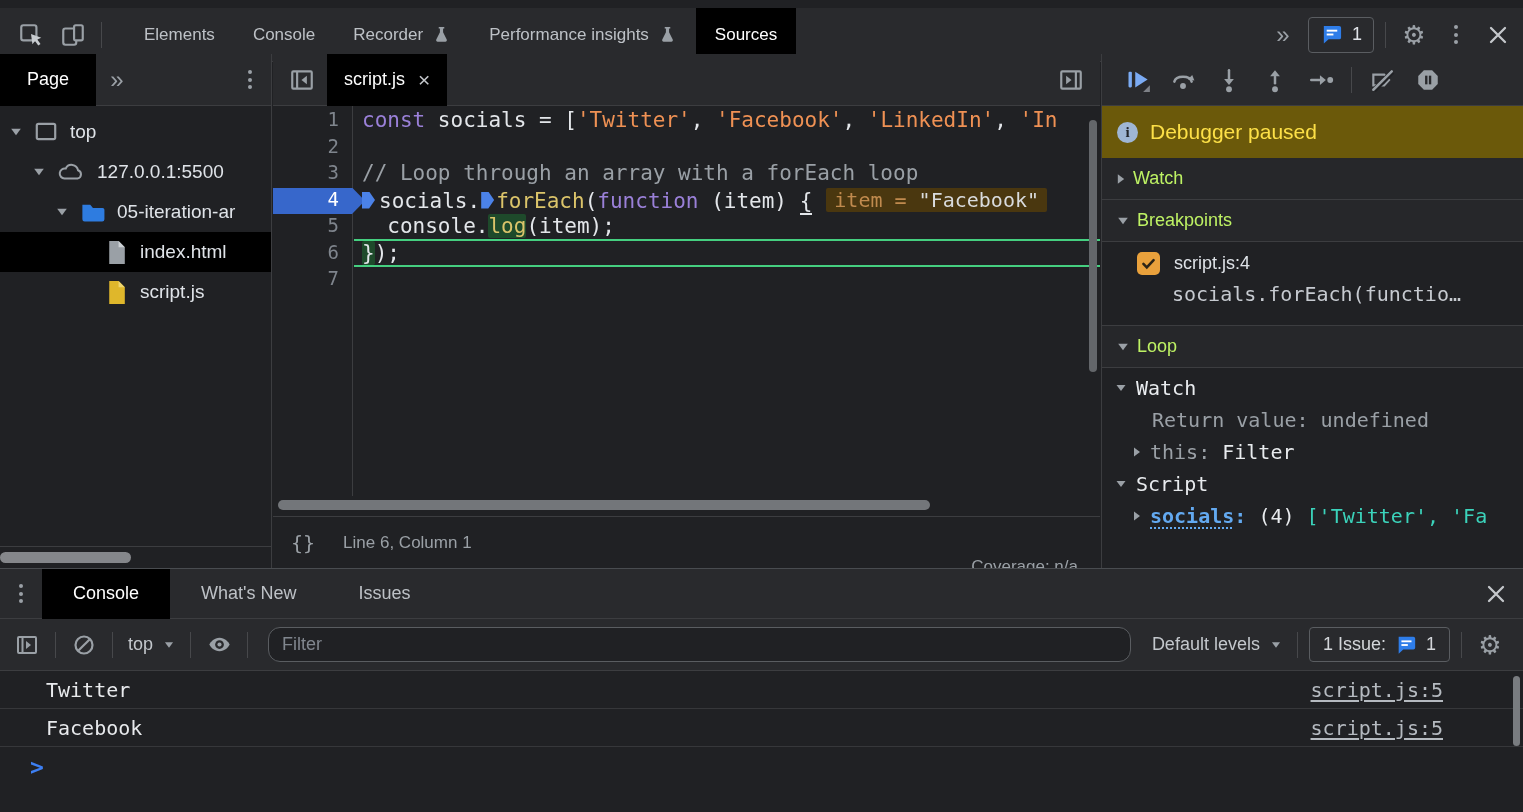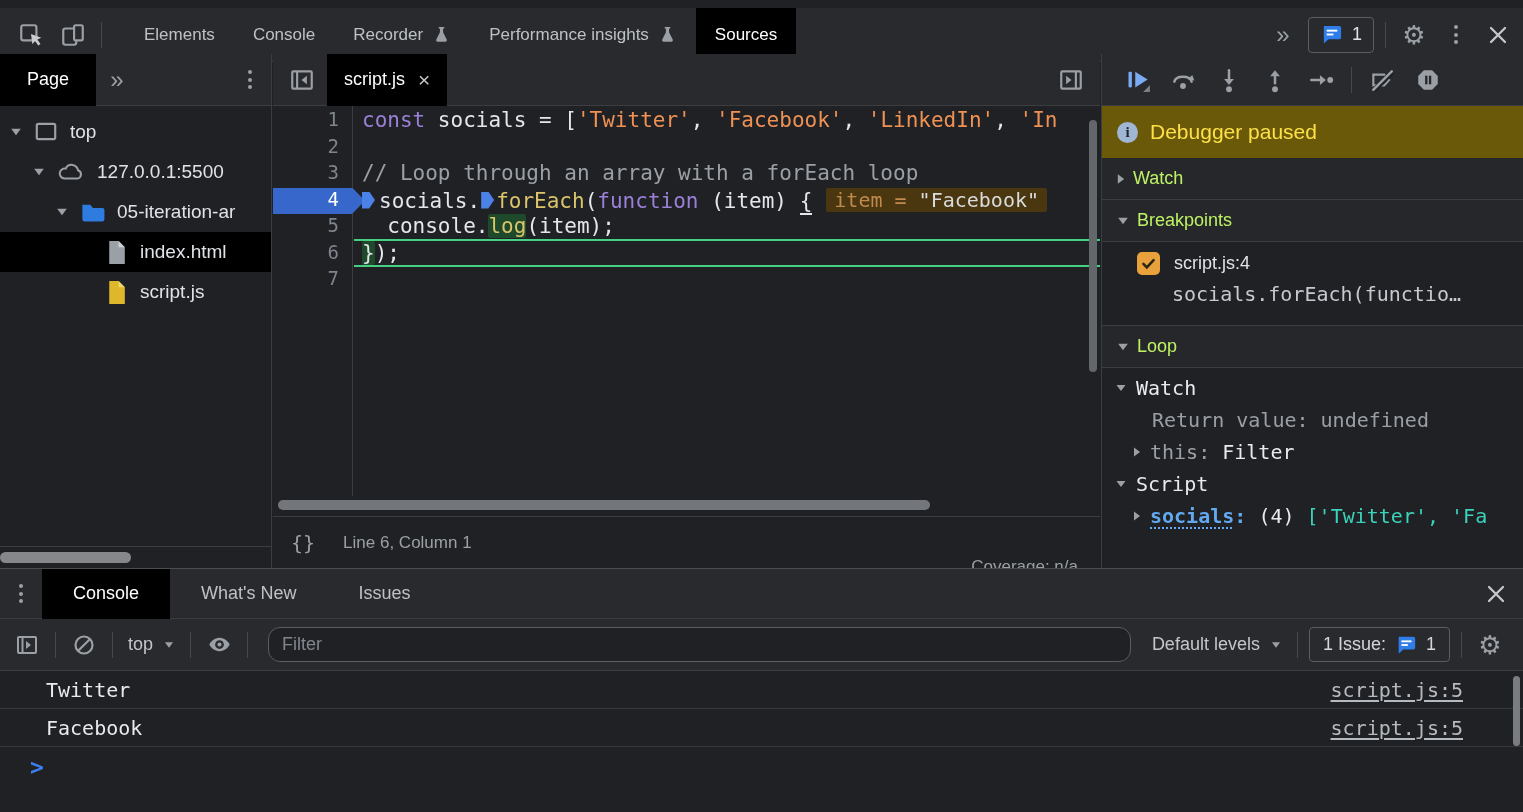--- a/index.html
+++ b/index.html
@@ -86,21 +86,21 @@
   .drawer { position:absolute; left:0; top:568px; width:1523px; height:244px; background:#202124; border-top:1px solid #494c50; }
   .drawer-tabbar { height:50px; background:#292a2d; border-bottom:1px solid #3c3d40; display:flex; align-items:center; }
   .dtab { height:50px; display:flex; align-items:center; padding:0 31px; font-size:18px; color:#bdc1c6; cursor:pointer; }
   .dtab.selected { background:#000; color:#fff; }
   .console-toolbar { height:52px; background:#292a2d; border-bottom:1px solid #3c3d40; display:flex; align-items:center; padding:0 12px 0 6px; }
   .ctx-btn { display:flex; align-items:center; gap:10px; color:#c3c7cc; font-size:18px; padding:0 8px; }
   .ctx-btn .tri-d { transform:scale(.68); }
   .filter-input { flex:1; height:35px; margin:0 13px; background:#202124; border:1px solid #5a5d61; border-radius:12px; color:#dfe3e8; font-size:18px; padding:6px 13px; outline:none; font-family:"Liberation Sans", sans-serif; }
   .filter-input::placeholder { color:#80868e; }
   .issue-btn { display:flex; align-items:center; gap:9px; border:1px solid #5a5d61; border-radius:4px; height:35px; padding:0 13px; color:#d3d6da; font-size:18px; margin:0 4px; }
-  .crow { height:38px; display:flex; align-items:center; border-bottom:1px solid #36373a; padding:0 60px 0 46px; font:20px "DejaVu Sans Mono", monospace; color:#e8eaed; }
+  .crow { height:38px; display:flex; align-items:center; border-bottom:1px solid #36373a; padding:0 80px 0 46px; font:20px "DejaVu Sans Mono", monospace; color:#e8eaed; }
   .src-link { margin-left:auto; font:20px "DejaVu Sans Mono", monospace; color:#b5bac0; text-decoration:underline; text-underline-offset:3px; cursor:pointer; }
   .prompt-row { height:40px; display:flex; align-items:center; padding-left:30px; }
   .prompt { font:bold 23px "DejaVu Sans Mono", monospace; color:#3d7ff2; }
   .console-scroll { position:absolute; right:3px; top:107px; width:7px; height:70px; background:#797c80; border-radius:4px; }
 </style>
 </head>
 <body>
 
 <div id="devtools">
 

